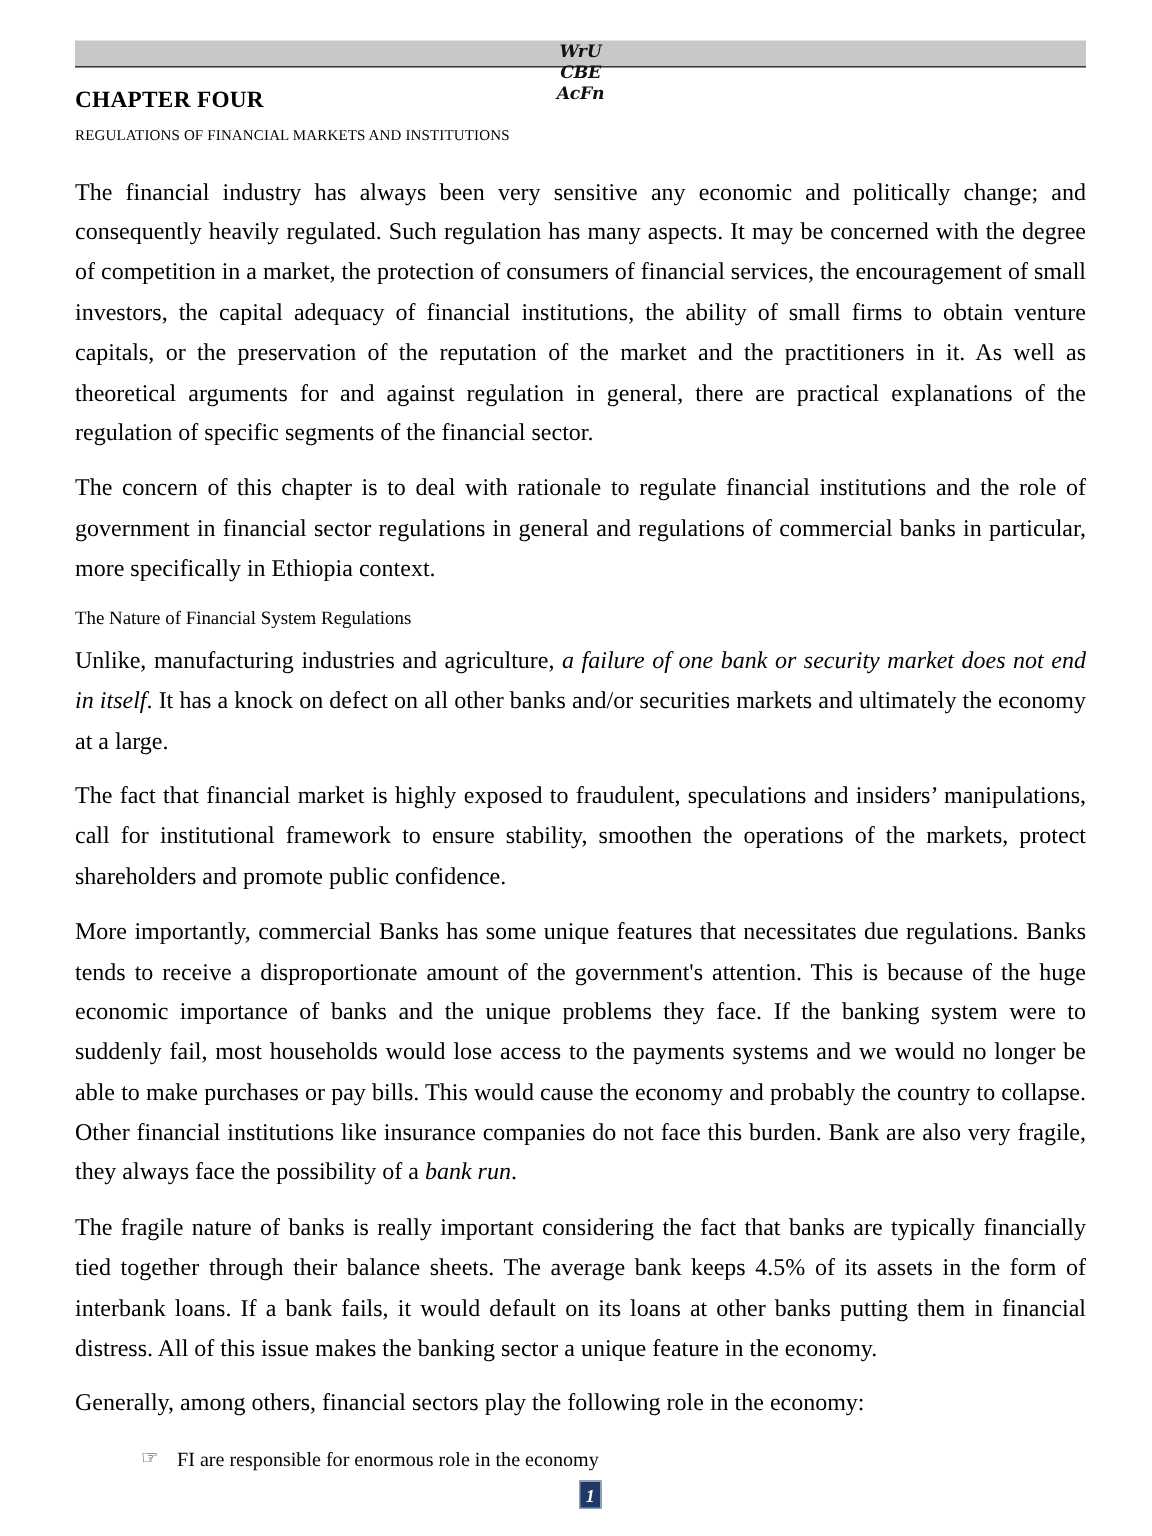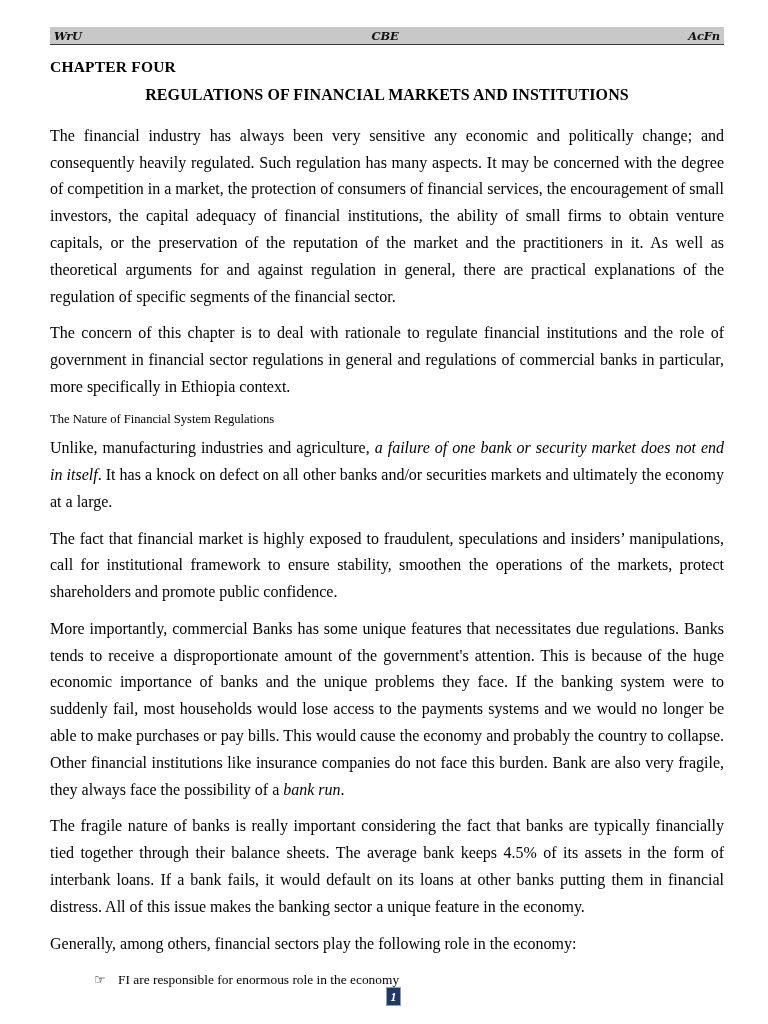--- a/index.html
+++ b/index.html
@@ -30,20 +30,21 @@
     left: 50px;
     top: 27px;
     width: 674px;
     height: 18px;
     background: #c8c8c8;
     border-bottom: 1.2px solid #3a3a3a;
     display: flex;
     align-items: center;
     box-sizing: border-box;
     padding: 0 4px;
+    flex-direction: column;
   }
   .doc-header .hdr-cell {
     font-family: "DejaVu Serif", "Liberation Serif", serif;
     font-style: italic;
     font-weight: bold;
     font-size: 11.5px;
     letter-spacing: -0.2px;
     color: #111;
     white-space: nowrap;
   }
@@ -61,23 +62,23 @@
 
   .chapter-title {
     text-align: left;
     font-weight: bold;
     font-size: 15.5px;
     letter-spacing: 0.2px;
     margin: 0 0 8px 0;
     line-height: 1.2;
   }
   .chapter-subtitle {
-    text-align: center;
-    font-weight: bold;
-    font-size: 16px;
+    text-align: left;
+    font-weight: normal;
+    font-size: 10px;
     letter-spacing: 0.1px;
     margin: 0 0 19px 0;
     line-height: 1.2;
   }
 
   h2.section-head {
     font-weight: bold;
     font-size: 14px;
     margin: 0 0 11px 0;
     line-height: 1.25;

